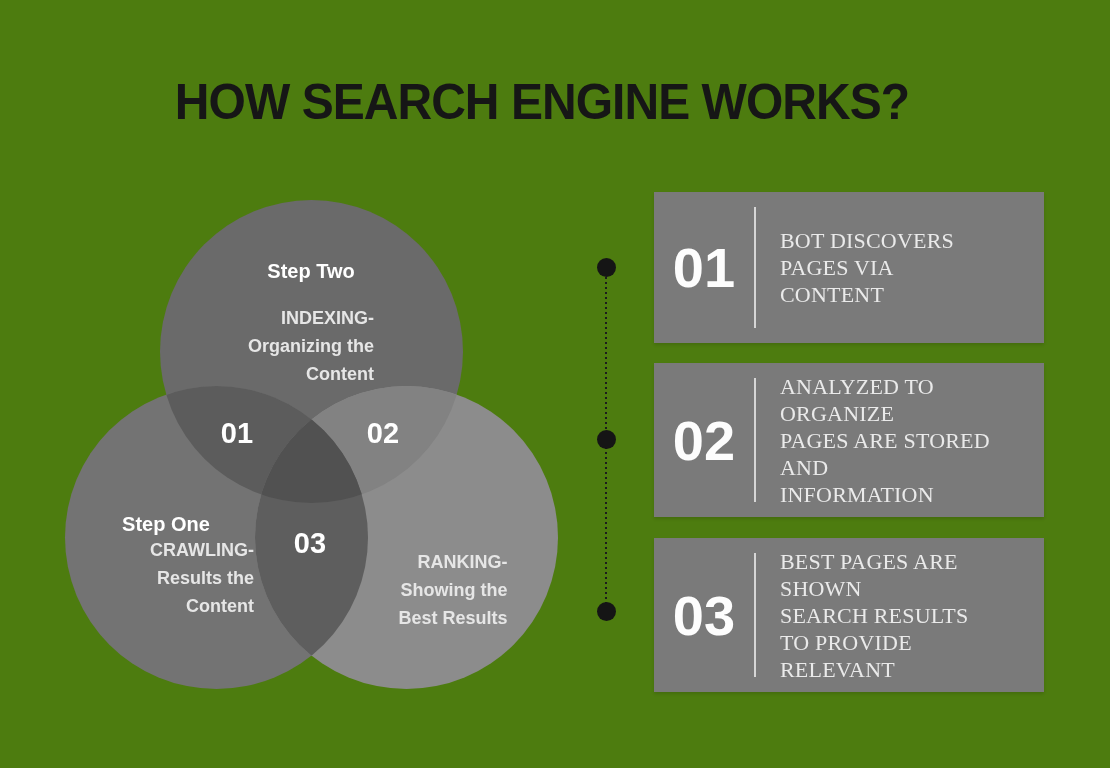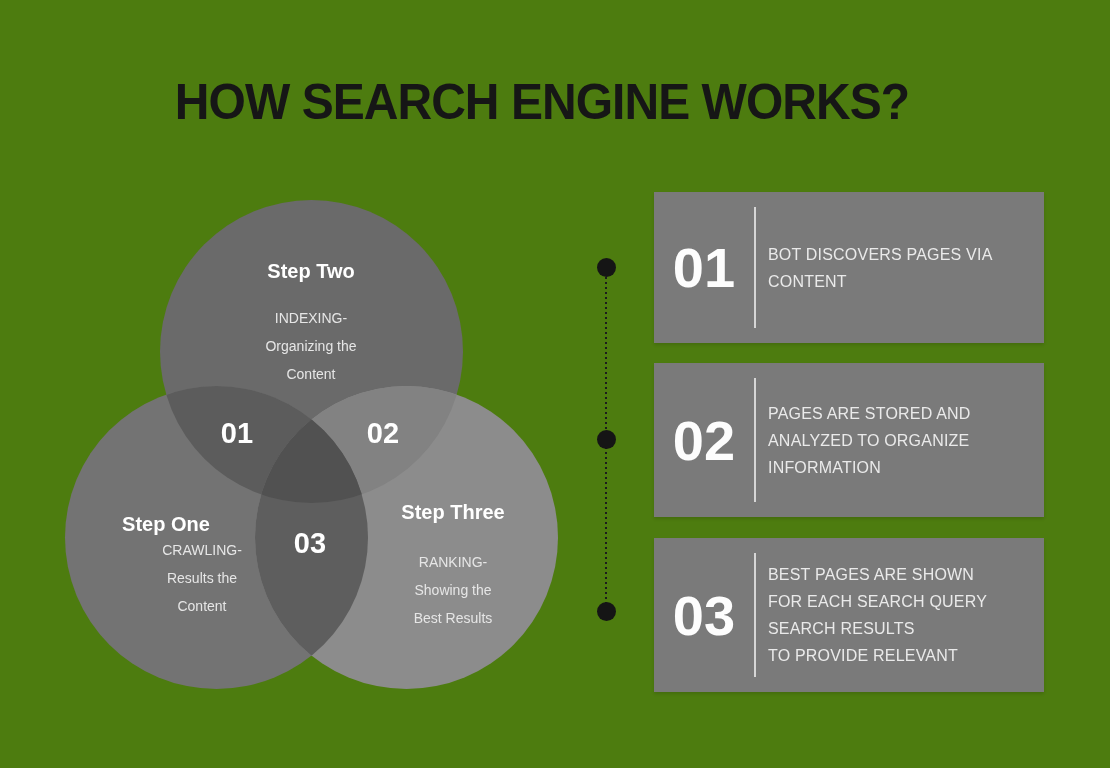--- a/index.html
+++ b/index.html
@@ -15,21 +15,21 @@
     white-space:nowrap;
   }
   
   .venn{position:absolute;left:60px;top:190px;width:500px;height:506px;}
   .venn svg{position:absolute;left:0;top:0;}
   .vtext{
     position:absolute;transform:translate(-50%,-50%);text-align:center;
     color:#ffffff;white-space:nowrap;
   }
   .vtitle{font-size:20px;font-weight:700;}
-  .vsub{font-size:14px;line-height:28px;font-weight:400;color:#e6e6e6;}
+  .vsub{font-size:18px;line-height:28px;font-weight:700;color:#e6e6e6;text-align:right;}
   .vsub span{display:block;}
   .vnum{font-size:29px;font-weight:700;}
   
   .connector-line{
     position:absolute;left:605px;top:267px;width:2px;height:345px;
     background-image:repeating-linear-gradient(to bottom,#1c1c1c 0 2px,transparent 2px 5px);
   }
   .dot{position:absolute;left:597px;width:19px;height:19px;border-radius:50%;background:#151515;}
   .dot1{top:258px;}.dot2{top:430px;}.dot3{top:602px;}
   
@@ -39,22 +39,22 @@
   }
   .box1{top:192px;height:151px;}
   .box2{top:363px;height:154px;}
   .box3{top:538px;height:154px;}
   .stepnum{
     width:100px;flex:0 0 100px;text-align:center;
     font-size:56px;font-weight:700;color:#fdfdfd;
   }
   .stepdivider{flex:0 0 2px;width:2px;align-self:stretch;margin:15px 0;background:#d6d6d6;}
   .steptext{
-    margin-left:12px;padding-right:22px;
-    font-size:16px;line-height:27px;letter-spacing:0.2px;color:#eaeaea;
+    margin-left:24px;padding-right:22px;
+    font-size:22px;line-height:27px;letter-spacing:0.2px;color:#eaeaea;font-family:Liberation Serif, serif;
   }
   .steptext span{display:block;}
 </style>
 </head>
 <body>
 
 <div class="page">
 
   <div class="title">HOW SEARCH ENGINE WORKS?</div>
 
@@ -90,21 +90,20 @@
       <span>Content</span>
     </div>
 
     <div class="vtext vtitle" style="left:106px;top:334px;">Step One</div>
     <div class="vtext vsub" style="left:106px;top:388px;margin-left:36px;">
       <span>CRAWLING-</span>
       <span>Results the</span>
       <span>Content</span>
     </div>
 
-    <div class="vtext vtitle" style="left:393px;top:322px;">Step Three</div>
     <div class="vtext vsub" style="left:393px;top:400px;">
       <span>RANKING-</span>
       <span>Showing the</span>
       <span>Best Results</span>
     </div>
 
     <div class="vtext vnum" style="left:177px;top:243px;">01</div>
     <div class="vtext vnum" style="left:323px;top:243px;">02</div>
     <div class="vtext vnum" style="left:250px;top:353px;">03</div>
   </div>
@@ -120,30 +119,29 @@
     <div class="steptext">
       <span>BOT DISCOVERS PAGES VIA</span>
       <span>CONTENT</span>
     </div>
   </div>
 
   <div class="stepbox box2">
     <div class="stepnum">02</div>
     <div class="stepdivider"></div>
     <div class="steptext">
+      <span>ANALYZED TO ORGANIZE</span>
       <span>PAGES ARE STORED AND</span>
-      <span>ANALYZED TO ORGANIZE</span>
       <span>INFORMATION</span>
     </div>
   </div>
 
   <div class="stepbox box3">
     <div class="stepnum">03</div>
     <div class="stepdivider"></div>
     <div class="steptext">
       <span>BEST PAGES ARE SHOWN</span>
-      <span>FOR EACH SEARCH QUERY</span>
       <span>SEARCH RESULTS</span>
       <span>TO PROVIDE RELEVANT</span>
     </div>
   </div>
 
 </div>
 
 </body></html>

